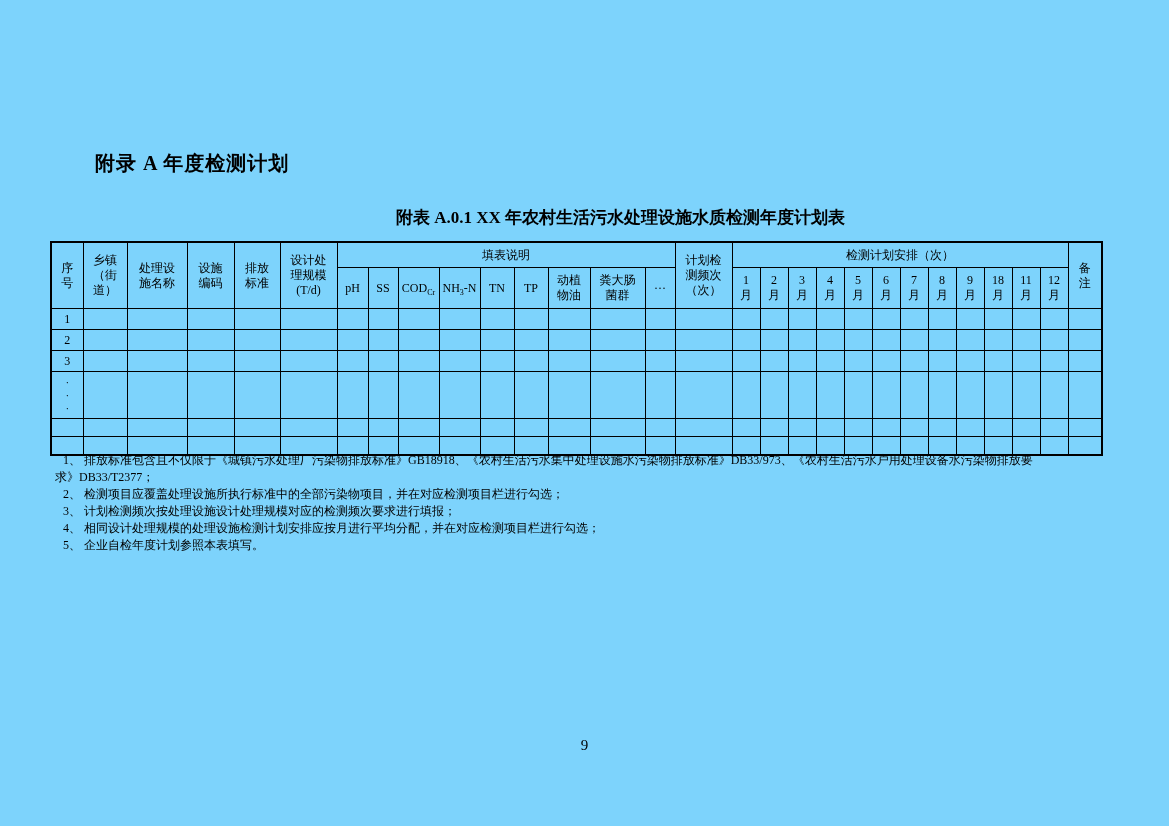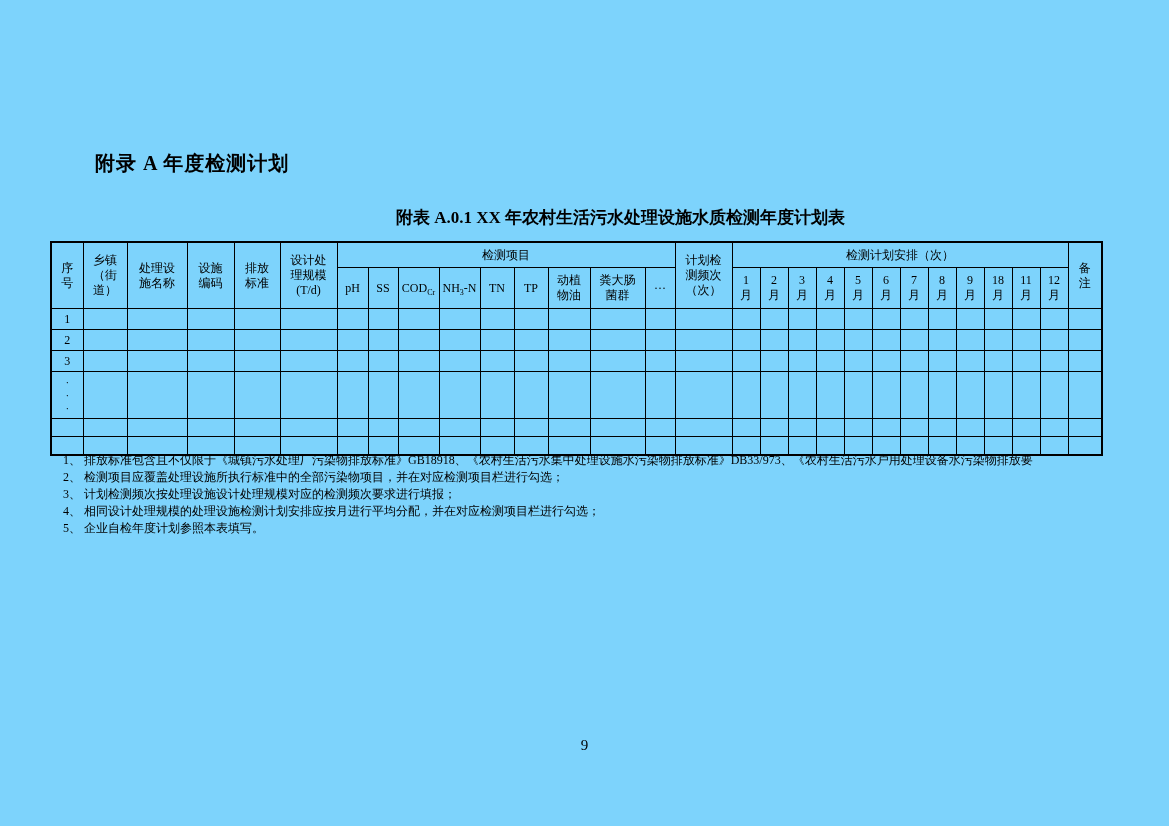--- a/index.html
+++ b/index.html
@@ -105,21 +105,21 @@
 道）</th>
         <th rowspan="2">处理设
 施名称</th>
         <th rowspan="2">设施
 编码</th>
         <th rowspan="2">排放
 标准</th>
         <th rowspan="2">设计处
 理规模
 (T/d)</th>
-        <th colspan="9">检测项目</th>
+        <th colspan="9">填表说明</th>
         <th rowspan="2">计划检
 测频次
 （次）</th>
         <th colspan="12">检测计划安排（次）</th>
         <th rowspan="2">备
 注</th>
       </tr>
       <tr class="hr2" id="subheader-row">
           <th class="item-th">pH</th>
           <th class="item-th">SS</th>
@@ -346,20 +346,21 @@
           <td></td>
           <td></td>
           <td></td>
         </tr>
       </tbody>
   </table>
 
   <div class="notes">
     <div id="notes-list">
         <p class="note-line numbered">1、 排放标准包含且不仅限于《城镇污水处理厂污染物排放标准》GB18918、《农村生活污水集中处理设施水污染物排放标准》DB33/973、《农村生活污水户用处理设备水污染物排放要</p>
+        <p class="note-line">求》DB33/T2377；</p>
         <p class="note-line numbered">2、 检测项目应覆盖处理设施所执行标准中的全部污染物项目，并在对应检测项目栏进行勾选；</p>
         <p class="note-line numbered">3、 计划检测频次按处理设施设计处理规模对应的检测频次要求进行填报；</p>
         <p class="note-line numbered">4、 相同设计处理规模的处理设施检测计划安排应按月进行平均分配，并在对应检测项目栏进行勾选；</p>
         <p class="note-line numbered">5、 企业自检年度计划参照本表填写。</p>
       </div>
   </div>
 
   <div class="page-number">9</div>
 
 </div>

